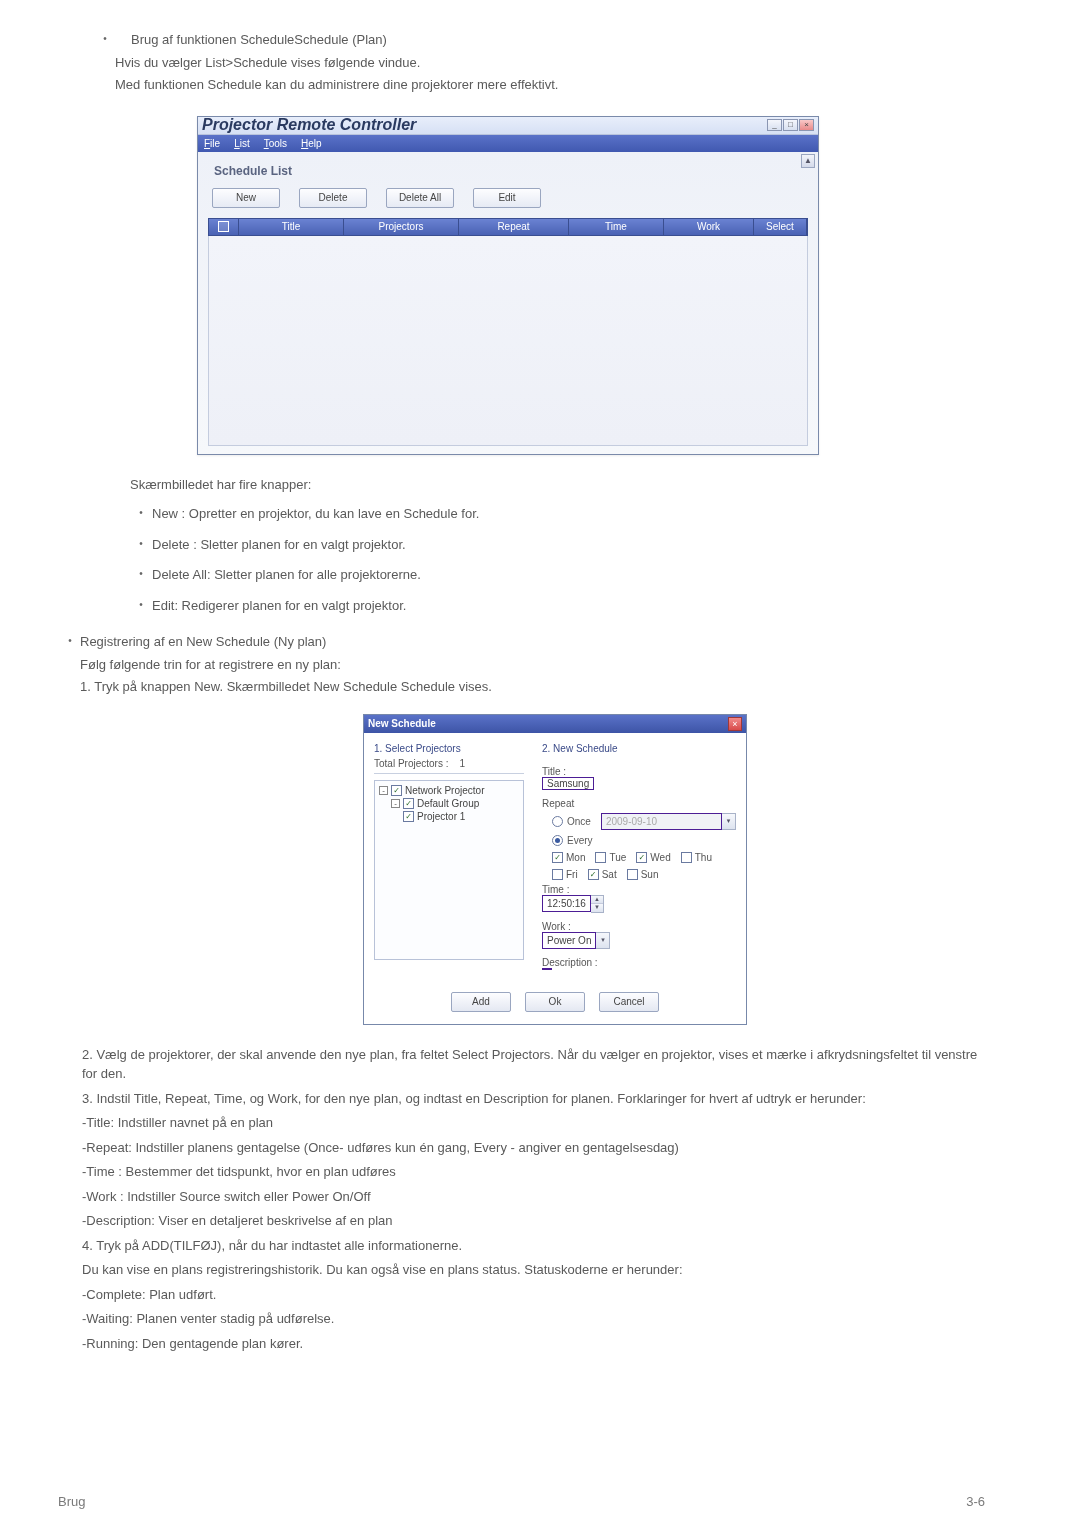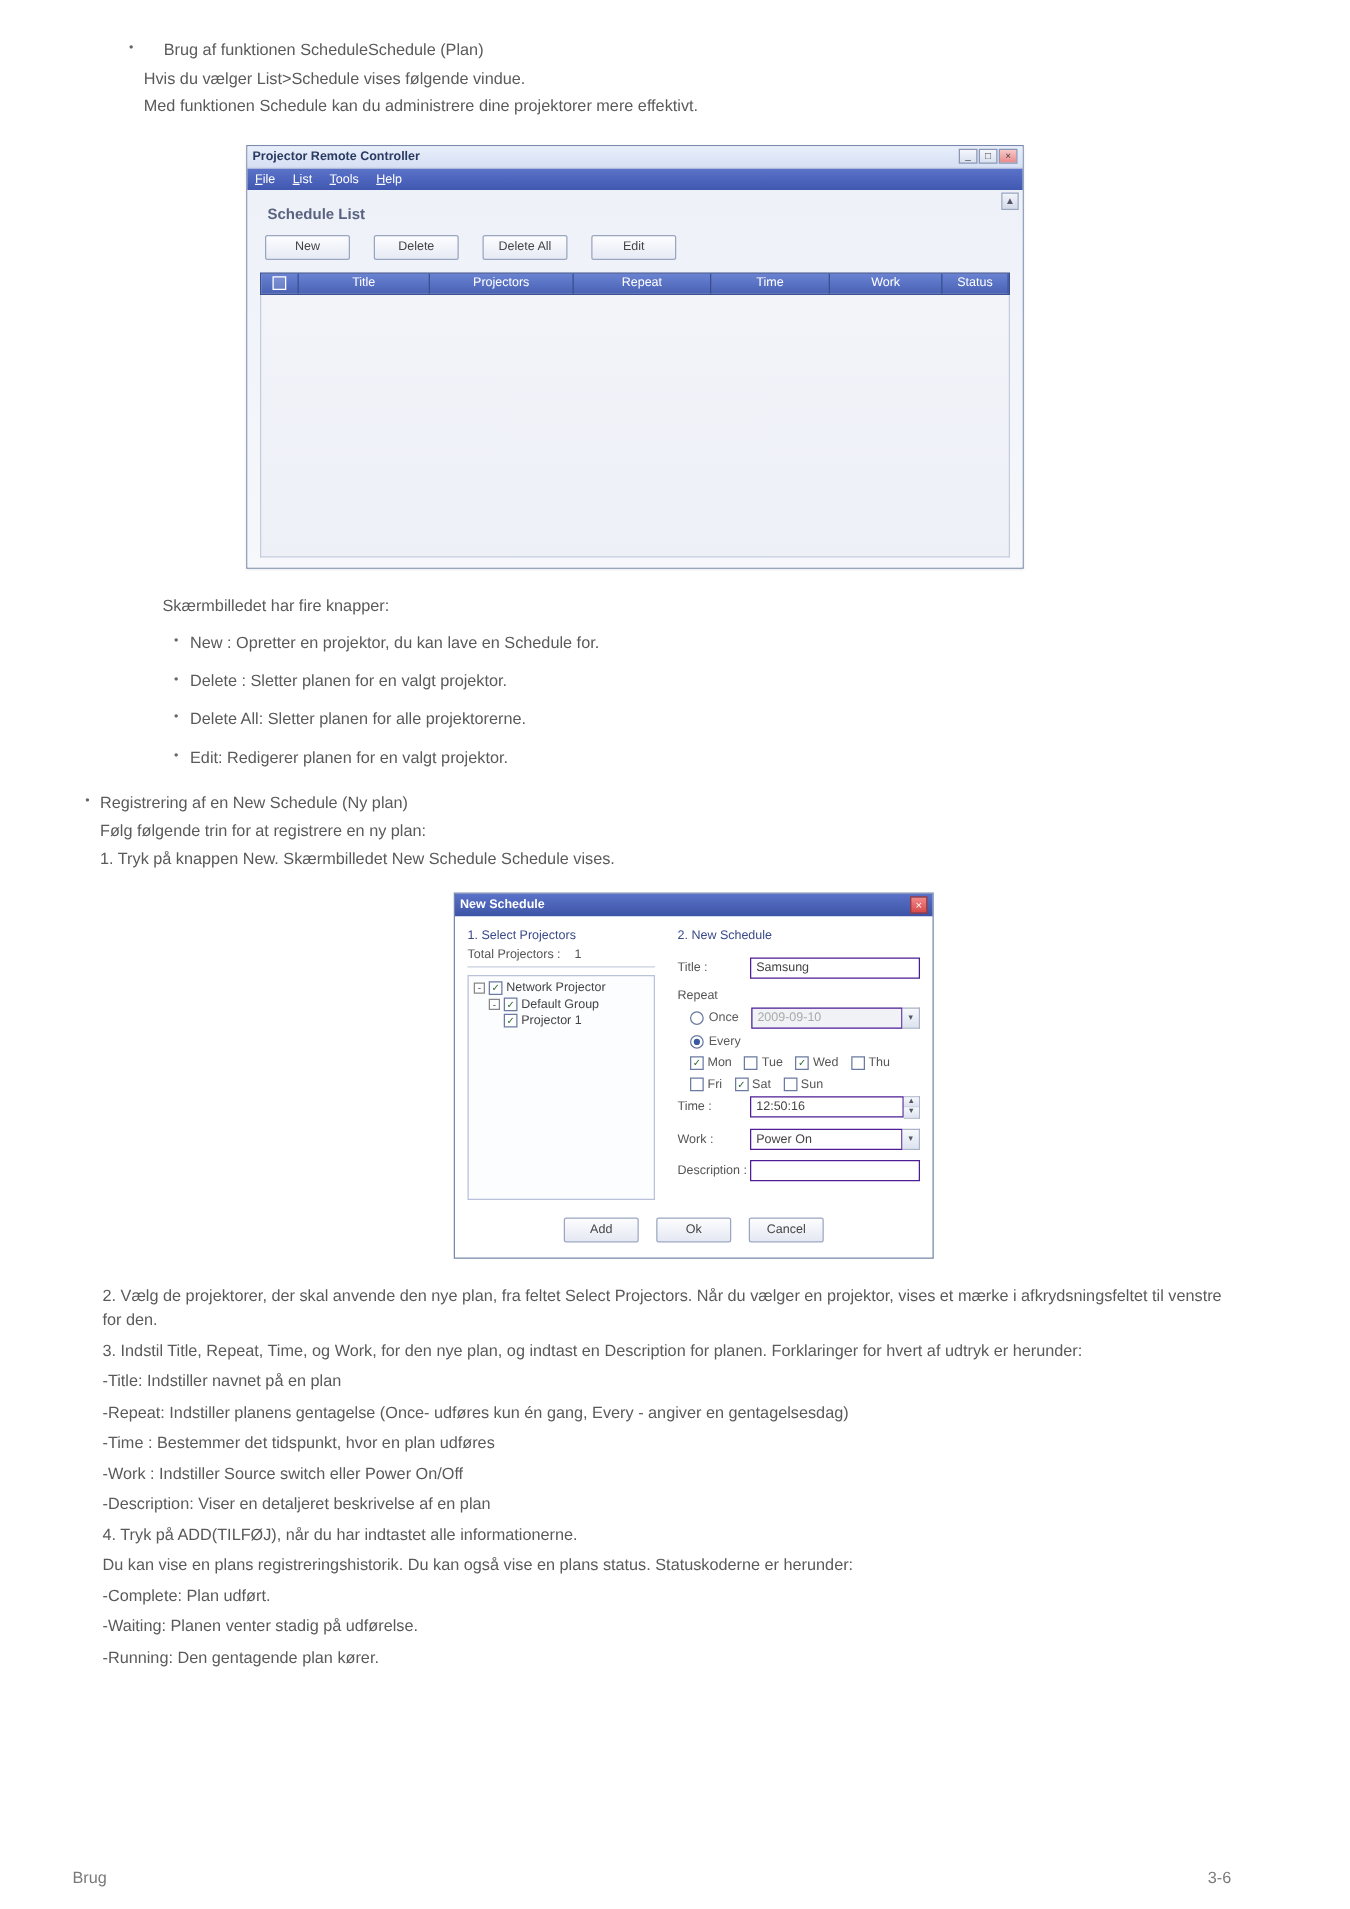--- a/index.html
+++ b/index.html
@@ -31,21 +31,21 @@
     box-shadow: 0 1px 2px rgba(0,0,0,0.08);
   }
   .titlebar {
     height: 18px;
     background: linear-gradient(#e8eefb, #d6e0f4);
     display: flex;
     align-items: center;
     padding: 0 4px;
     border-bottom: 1px solid #b8c3dc;
   }
-  .titlebar-text { font-weight: bold; color: #2a3a60; flex: 1; font-size: 10px; }
+  .titlebar-text { font-weight: bold; color: #2a3a60; flex: 1; font-size: 16px; font-style: italic; }
   .winctrls { display: flex; gap: 1px; }
   .winctrl {
     width: 15px; height: 12px;
     border: 1px solid #8a96b2;
     background: linear-gradient(#f4f6fc,#d8e0f0);
     font-size: 8px; text-align: center; line-height: 10px;
     color: #444;
   }
   .winctrl.red { background: linear-gradient(#f8c8c8,#e98a8a); }
   .menubar {
@@ -129,21 +129,21 @@
   }
   .tnode { display:flex; align-items:center; gap:3px; margin-bottom:2px; }
   .tplus { width:9px;height:9px;border:1px solid #888;font-size:8px;line-height:7px;text-align:center;color:#444;background:#fff; }
   .tchk { width:11px;height:11px;border:1px solid #6a7aa0;background:#fff;display:flex;align-items:center;justify-content:center;font-size:8px;color:#2a6a2a; }
   .tlbl { }
   .tindent1 { margin-left: 12px; }
   .tindent2 { margin-left: 24px; }
 
   .dlg2-right { flex:1; }
   .dlg2-right-h { color:#3a4a88; font-size:10px; margin-bottom:12px; }
-  .frow { display:flex; align-items:center; margin-bottom:8px; }
+  .frow { display:flex; align-items:flex-start; margin-bottom:8px;flex-direction:column; }
   .flabel { width: 58px; color:#555; }
   .finput {
     flex:1; height:17px; border:1px solid #4c1d95; background:#fff;
     padding: 0 4px; font-size:10px; color:#444;
     display:flex;align-items:center;
   }
   .finput.disabled { background:#f0f2f6; color:#aaa; }
   .radio { width:11px;height:11px;border:1px solid #6a7aa0;border-radius:50%;background:#fff;display:inline-flex;align-items:center;justify-content:center;margin-right:4px; }
   .radio .dot { width:5px;height:5px;border-radius:50%;background:#3a5aa0; }
   .ropt { display:flex;align-items:center;margin-bottom:5px; }
@@ -217,21 +217,21 @@
       </div>
       <div class="gridhead">
         <div class="gh gh-chk">
             <div class="chkbox"></div>
           </div>
         <div class="gh gh-title">Title</div>
         <div class="gh gh-proj">Projectors</div>
         <div class="gh gh-rep">Repeat</div>
         <div class="gh gh-time">Time</div>
         <div class="gh gh-work">Work</div>
-        <div class="gh gh-status">Status</div>
+        <div class="gh gh-status">Select</div>
       </div>
       <div class="gridbody"></div>
     </div>
   </div>
 
   <div class="para indent2">Skærmbilledet har fire knapper:</div>
   <div class="blist indent2">
     <div class="bullet-row">
       <div class="bullet-dot">•</div>
       <div class="para"> New : Opretter en projektor, du kan lave en Schedule for.</div>

